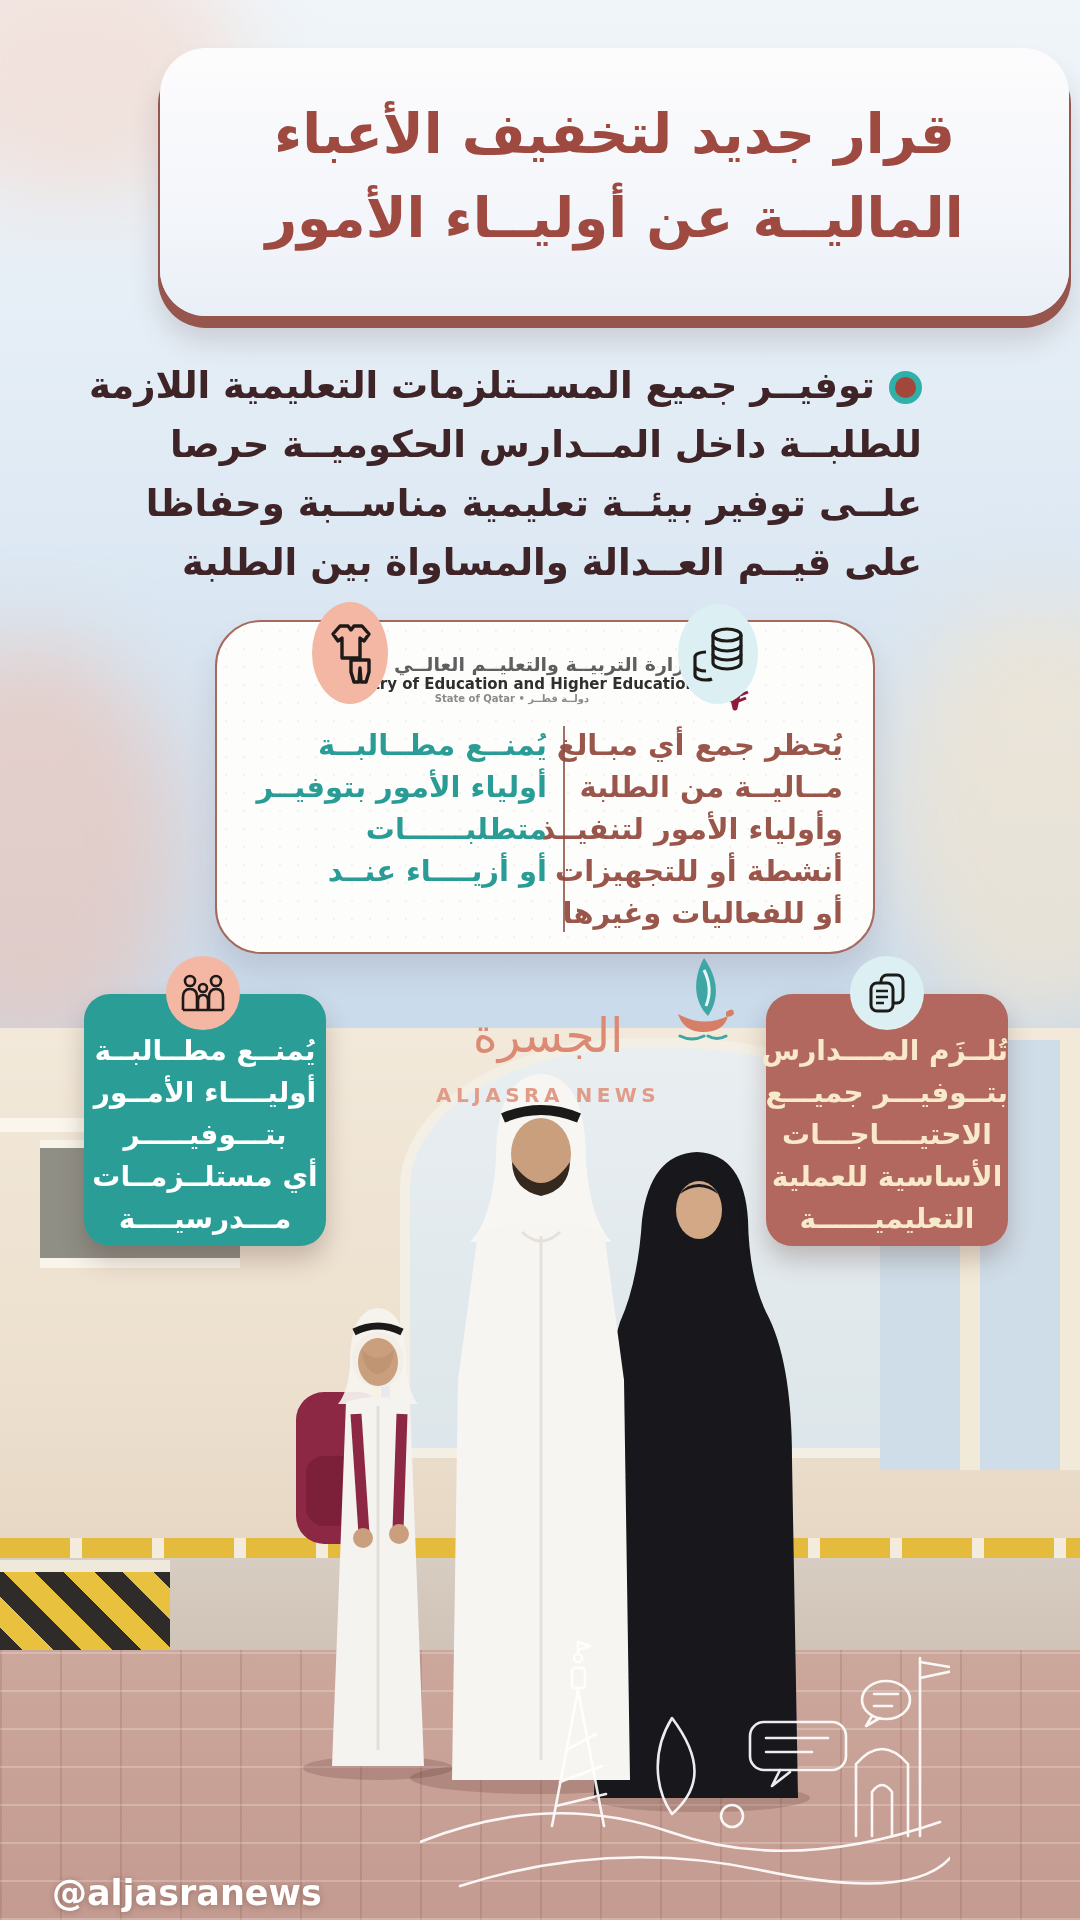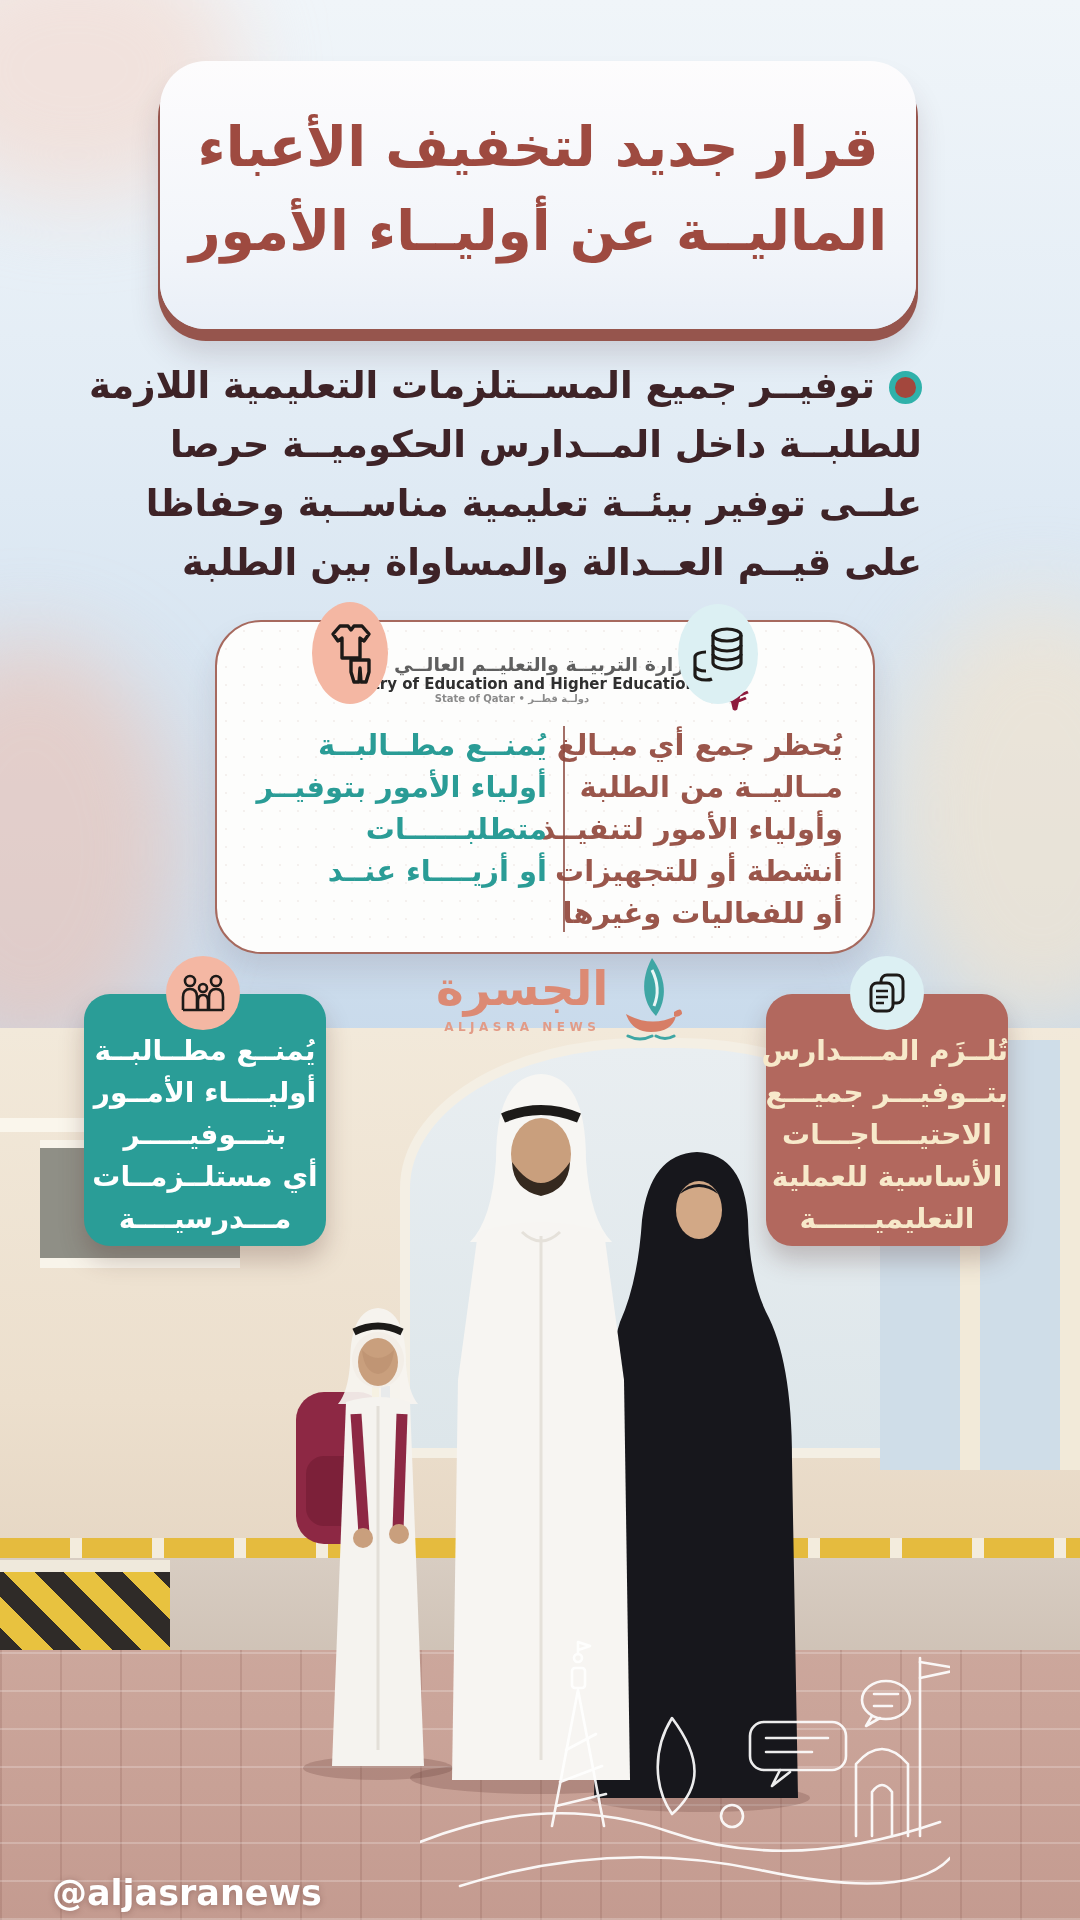--- a/index.html
+++ b/index.html
@@ -25,21 +25,21 @@
   .road{position:absolute;left:0;top:1558px;width:1080px;height:100px;background:linear-gradient(180deg,#d8cdc2,#cfc2b6);}
   .stripe-wall{position:absolute;left:0;top:1560px;width:170px;height:84px;background:repeating-linear-gradient(45deg,#2f2b28 0 20px,#e8c23f 20px 42px);border-top:12px solid #efe9dc;}
   .pavement{position:absolute;left:0;top:1650px;width:1080px;height:270px;
     background:
      repeating-linear-gradient(0deg,rgba(255,255,255,.22) 0 2px,transparent 2px 38px),
      repeating-linear-gradient(90deg,rgba(110,60,52,.16) 0 2px,transparent 2px 60px),
      linear-gradient(180deg,#cca79c,#c49b90);}
   .family-svg{position:absolute;left:250px;top:1060px;z-index:3;}
 
   
-  .title-card{position:absolute;left:160px;top:61px;width:756px;height:268px;z-index:5;
+  .title-card{position:absolute;left:160px;top:48px;width:909px;height:268px;z-index:5;
     background:linear-gradient(180deg,#fdfcfd 0%,#f2f5fa 70%,#e9eff7 100%);
     border-radius:46px;box-shadow:0 10px 0 2px #96554d,0 24px 30px rgba(70,45,55,.18);}
   .title-line{font-size:55px;line-height:84px;font-weight:700;color:#9e4a40;text-align:center;direction:rtl;white-space:nowrap;}
   .title-card .inner{padding-top:44px;}
 
   
   .intro{position:absolute;right:158px;top:356px;width:800px;z-index:5;direction:rtl;text-align:right;}
   .intro .p-line{font-size:37px;line-height:59px;font-weight:700;color:#3e2327;white-space:nowrap;}
   .bullet{display:inline-block;width:21px;height:21px;border-radius:50%;background:#a3473d;border:6px solid #2fb1aa;margin-left:14px;vertical-align:middle;}
 
@@ -70,22 +70,22 @@
   .box .b-line{font-size:28px;line-height:42px;font-weight:700;white-space:nowrap;}
   .box.teal{left:84px;background:#2a9d97;color:#ffffff;}
   .box.rose{left:766px;background:#b2685e;color:#f7e9ca;}
   .circle{position:absolute;top:956px;width:74px;height:74px;border-radius:50%;z-index:6;display:flex;align-items:center;justify-content:center;}
   .circle.pink{left:166px;background:#f4b7a3;}
   .circle.cyan{left:850px;background:#dcf0f3;}
 
   
   .brand{position:absolute;left:436px;top:956px;z-index:5;display:flex;align-items:flex-start;gap:10px;}
   .brand-text{text-align:center;padding-top:8px;}
-  .brand-ar{font-size:47px;font-weight:700;color:#dc8a74;direction:rtl;line-height:50px;}
-  .brand-en{font-size:12px;font-weight:700;color:#e29b87;letter-spacing:4.5px;margin-top:6px;white-space:nowrap;}
+  .brand-ar{font-size:47px;font-weight:400;color:#dc8a74;direction:rtl;line-height:50px;margin-top:47px;}
+  .brand-en{font-size:20px;font-weight:700;color:#e29b87;letter-spacing:4.5px;margin-top:22px;white-space:nowrap;}
 
   
   .doodles{position:absolute;left:420px;top:1630px;z-index:4;}
   .handle{position:absolute;left:52px;top:1846px;z-index:6;font-size:35px;font-weight:700;color:#ffffff;text-shadow:0 1px 6px rgba(90,50,45,.4);margin-top:27px;}
 
   svg{display:block;}
 </style>
 </head>
 <body>
 

